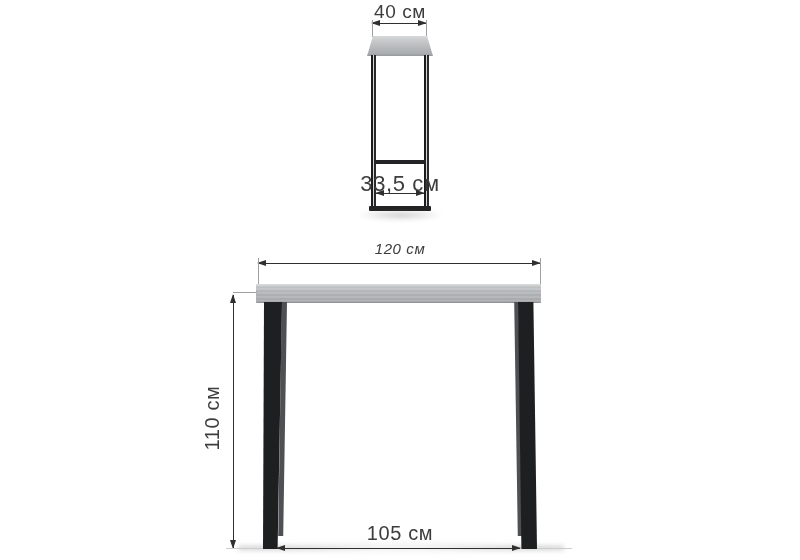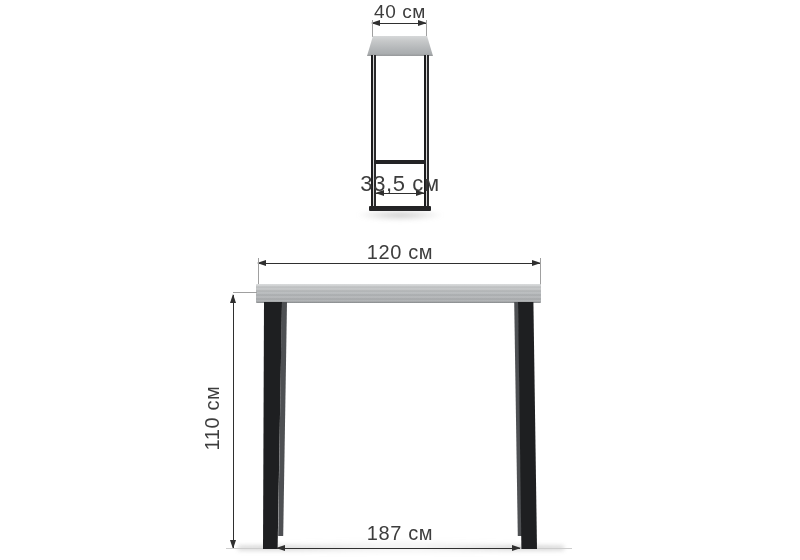--- a/index.html
+++ b/index.html
@@ -57,21 +57,21 @@
   .sv-leg-l{left:371px;} .sv-leg-r{left:424px;}
   .sv-crossbar{left:374px;top:160px;width:52px;height:4px;background:#232325;}
   .sv-label-depth{left:350px;top:172px;width:100px;font-size:22px;}
   .sv-arrow-depth{left:376px;top:193px;width:48px;}
   .sv-runner{left:369px;top:206px;width:62px;height:5px;background:#232325;border-radius:1px;}
   .sv-shadow{left:356px;top:211px;width:88px;height:10px;
     background:radial-gradient(ellipse at 50% 40%,rgba(110,110,110,.35),rgba(110,110,110,0) 70%);
     filter:blur(2px);}
 
   
-  .fv-label-width{left:340px;top:241px;width:120px;font-size:20px;}
+  .fv-label-width{left:340px;top:241px;width:120px;font-size:15px;font-style:italic;}
   .fv-arrow-width{left:258px;top:263px;width:282px;}
   .fv-ext-l{left:258px;top:258px;width:1px;height:28px;}
   .fv-ext-r{left:540px;top:258px;width:1px;height:28px;}
   .fv-slab{left:256px;top:284px;width:285px;height:19px;border-radius:1px;
     background:
       repeating-linear-gradient(180deg,rgba(255,255,255,.07) 0 2px,rgba(0,0,0,.03) 2px 4px),
       linear-gradient(180deg,#d6d8d9 0%,#c4c6c7 18%,#b3b6b8 52%,#adb0b2 86%,#8f9294 100%);}
   .fv-leg-l-dark{left:263px;top:302px;width:20px;height:247px;background:var(--legs);
     clip-path:polygon(5% 0,95% 0,73% 100%,0 100%);}
   .fv-leg-l-hl{left:277px;top:302px;width:10px;height:234px;background:var(--legs-highlight);
@@ -129,17 +129,17 @@
     <div class="abs fv-leg-l-dark"></div>
     <div class="abs fv-leg-r-hl"></div>
     <div class="abs fv-leg-r-dark"></div>
 
     <div class="ext fv-ext-height"></div>
     <div class="dim-v fv-arrow-height"></div>
     <div class="dim-label fv-label-height">110 см</div>
 
     <div class="floorline fv-floorline-l"></div>
     <div class="floorline fv-floorline-r"></div>
-    <div class="dim-label fv-label-base">187 см</div>
+    <div class="dim-label fv-label-base">105 см</div>
     <div class="dim-h fv-arrow-base"></div>
   </div>
 
 </div>
 
 </body></html>

